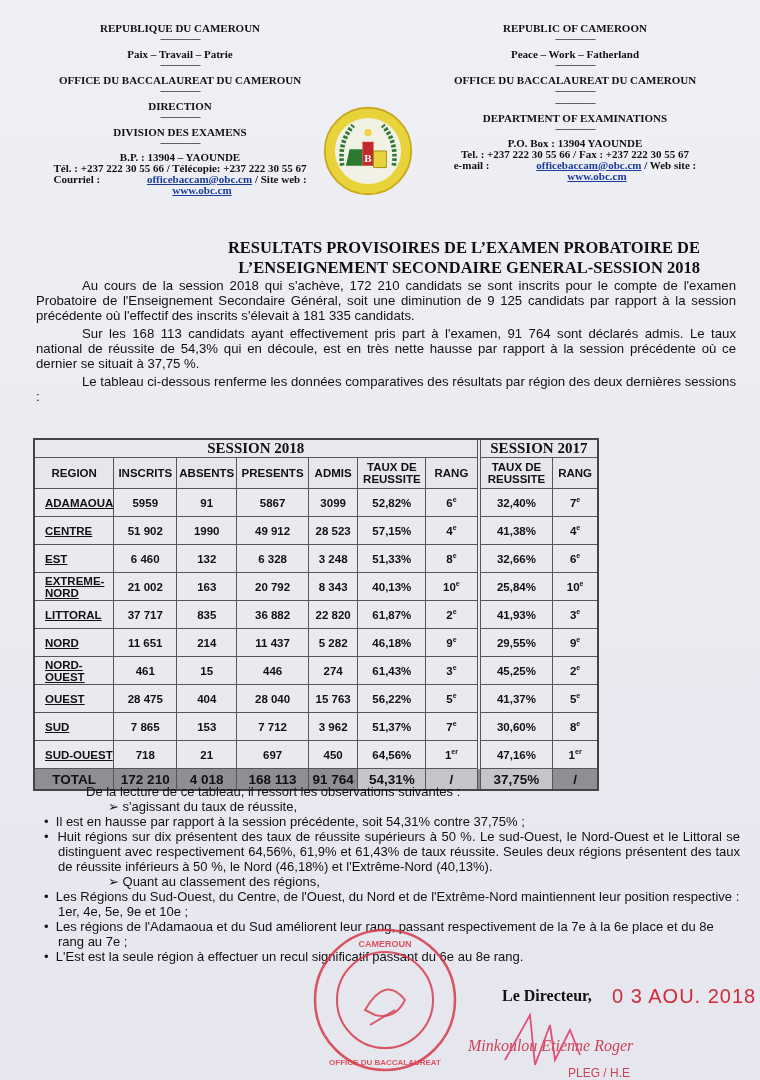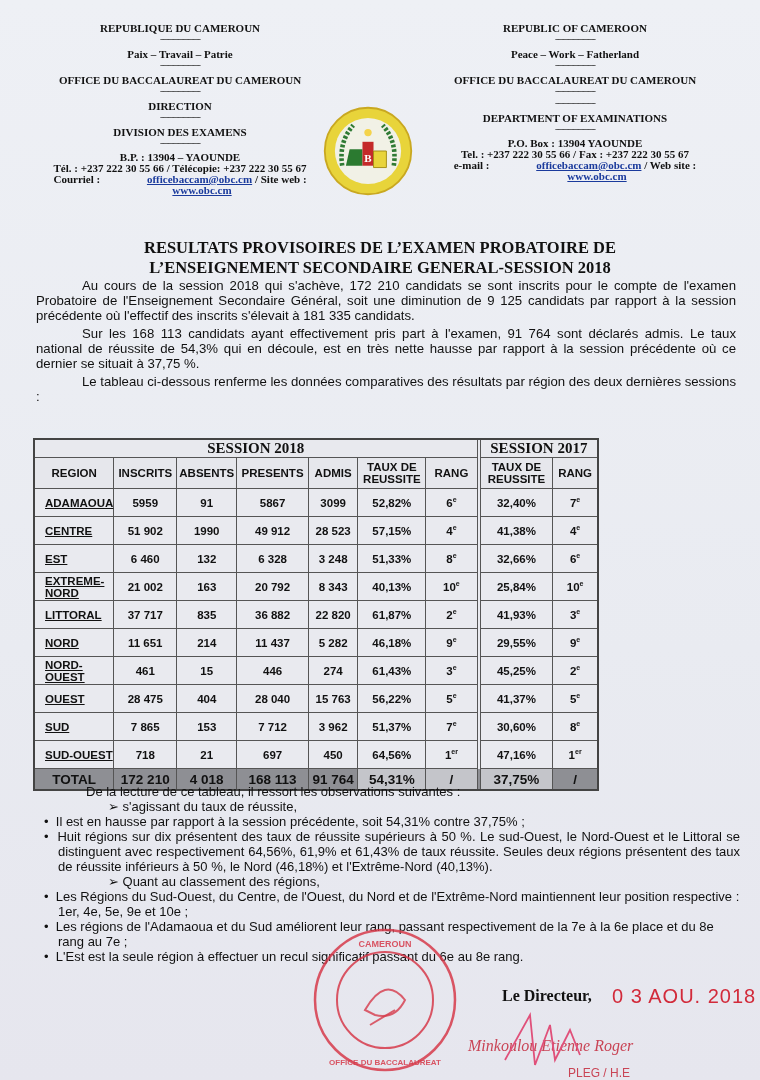--- a/index.html
+++ b/index.html
@@ -6,21 +6,21 @@
   body{width:760px;height:1080px;overflow:hidden;background:#eceef3;font-family:"Liberation Serif",serif;color:#111;position:relative;}
   .page{position:absolute;left:0;top:0;width:760px;height:1080px;background:linear-gradient(180deg,#eef0f5 0%,#e9ebf1 60%,#e6e6ee 100%);}
   .hdr{position:absolute;top:22px;text-align:center;font-weight:bold;}
   .hdr.left{left:30px;width:300px;}
   .hdr.right{left:425px;width:300px;}
   .hdr .l{font-size:11px;line-height:12px;text-align:center;}
   .hdr .sep{font-size:8px;line-height:8px;letter-spacing:-1px;color:#333;margin:2px 0 4px 0;}
   .hdr .small{font-size:11px;line-height:11px;}
   .hdr a{color:#1a3a9c;text-decoration:underline;margin-left:44px;}
   .logo{position:absolute;left:322px;top:105px;width:92px;height:92px;}
-  .title{position:absolute;left:60px;top:238px;width:640px;text-align:center;font-weight:bold;font-size:16.5px;line-height:20px;}
+  .title{position:absolute;left:60px;top:238px;width:640px;text-align:right;font-weight:bold;font-size:16.5px;line-height:20px;}
   .para{position:absolute;left:36px;width:700px;font-family:"Liberation Sans",sans-serif;font-size:13.2px;line-height:15px;text-align:justify;}
   .para .ind{display:inline-block;width:46px;}
   table.res{position:absolute;left:33px;top:438px;width:566px;border-collapse:collapse;font-family:"Liberation Sans",sans-serif;font-weight:bold;font-size:11.5px;border:2px solid #444;}
   table.res td,table.res th{border:1.5px solid #555;text-align:center;padding:0;}
   table.res th{font-size:11.5px;}
   table.res .sess{font-family:"Liberation Serif",serif;font-size:15px;background:#e8e9ee;}
   table.res .sessgap{background:#e8e9ee;}
   table.res td.reg{text-align:left;padding-left:10px;text-decoration:underline;}
   table.res tr.hrow th{height:30px;background:#e6e7ec;}
   table.res tr.drow td{height:27px;background:#e9eaef;}

